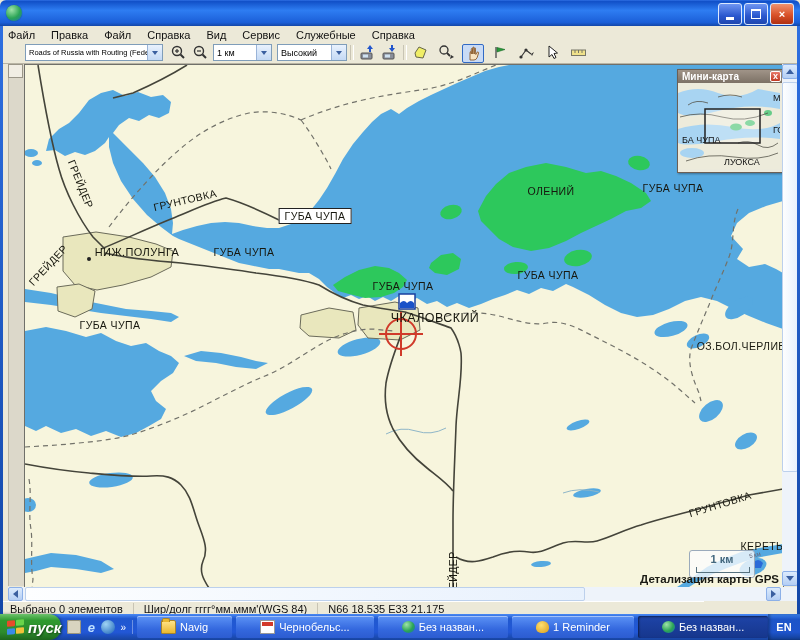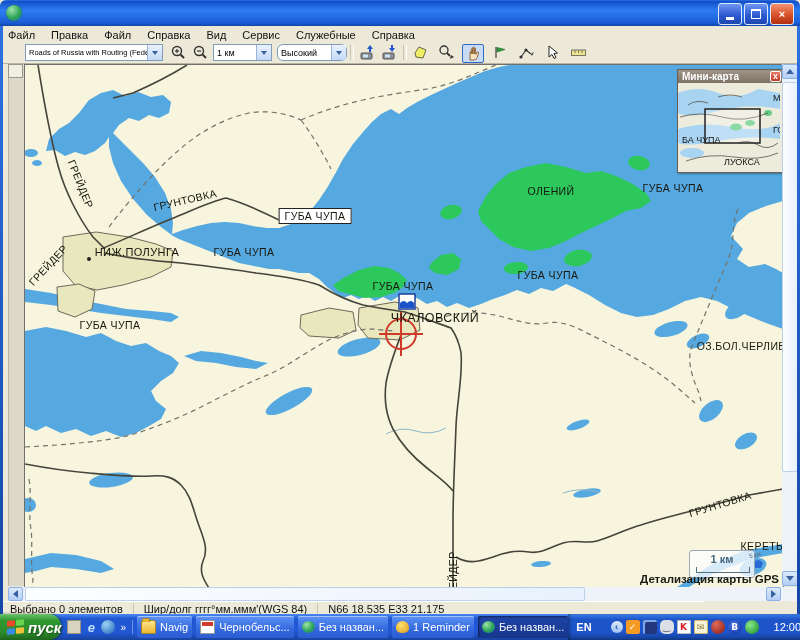--- a/index.html
+++ b/index.html
@@ -74,21 +74,21 @@
     display:flex;align-items:center;color:#fff;font-weight:bold;font-style:italic;font-size:15px;
     text-shadow:1px 1px 2px #144614;box-shadow:1px 0 3px rgba(0,0,0,.4);}
   #winflag{width:17px;height:15px;margin:0 4px 0 7px;display:grid;grid-template-columns:8px 8px;grid-gap:1px;transform:skewY(-6deg);}
   #winflag i{display:block;height:6px;border-radius:1px;}
   .ql{display:flex;align-items:center;gap:3px;margin-left:6px;padding-right:6px;border-right:1px solid rgba(255,255,255,.35);}
   .ql-ic{width:14px;height:14px;border-radius:2px;display:inline-flex;align-items:center;justify-content:center;font-size:10px;font-weight:bold;}
   .show-desktop-icon{background:#d8d4c0;color:#446;box-shadow:inset 0 0 0 1px #98947e;}
   .internet-explorer-icon{background:transparent;color:#bfe0ff;font-style:italic;font-size:13px;}
   .app-icon{background:radial-gradient(circle at 35% 30%,#9fd4f4,#1a62b8);border-radius:50%;}
   .ql-more{color:#fff;font-size:10px;margin-left:2px;}
-  .taskbtn{height:22px;margin-left:4px;border-radius:2px;display:flex;align-items:center;gap:4px;padding:0 4px;
+  .taskbtn{height:22px;margin-left:4px;border-radius:2px;display:flex;align-items:center;gap:4px;padding:0 24px;
     background:linear-gradient(180deg,#5c93f6,#3468de 60%,#2c5cd0);box-shadow:inset 0 1px 0 rgba(255,255,255,.45);
     color:#fff;font-size:11px;white-space:nowrap;overflow:hidden;}
   .taskbtn.active{background:linear-gradient(180deg,#1e44a8,#16368c);box-shadow:inset 1px 1px 2px rgba(0,0,0,.5);}
   .task-ic{width:13px;height:12px;flex:0 0 auto;display:inline-flex;align-items:center;justify-content:center;font-size:8px;}
   .folder-icon{background:linear-gradient(180deg,#ffe48a,#eab82f);border:1px solid #a8842a;border-radius:1px 2px 1px 1px;position:relative;}
   .folder-icon:before{content:"";position:absolute;left:0;top:-3px;width:6px;height:3px;background:#eab82f;border:1px solid #a8842a;border-bottom:none;border-radius:2px 2px 0 0;}
   .document-icon{background:#fff;border:1px solid #999;position:relative;}
   .document-icon:before{content:"";position:absolute;left:1px;top:1px;right:1px;height:4px;background:#d23a2a;}
   .mapsource-icon{background:radial-gradient(circle at 35% 30%,#9fe3a8,#2aa455 55%,#1b6fb8);border-radius:50%;}
   .bell-icon{background:radial-gradient(circle at 40% 35%,#ffe070,#d89a1a);border-radius:50% 50% 40% 40%;}
@@ -158,21 +158,21 @@
       <svg width="17" height="17">
           <circle cx="7" cy="7" r="4.5" fill="none" stroke="#333" stroke-width="1.4"></circle>
           <line x1="10.5" y1="10.5" x2="14" y2="14" stroke="#333" stroke-width="2"></line>
           <line x1="5" y1="7" x2="9" y2="7" stroke="#333" stroke-width="1.2"></line>
         </svg>
     </div>
     <div class="combo" style="left:213px;width:57px;">
       <span class="ctext" style="font-size:9px;">1 км</span>
         <span class="carrow"></span>
     </div>
-    <div class="combo" style="left:277px;width:68px;border-radius:6px;">
+    <div class="combo" style="left:277px;width:68px;">
       <span class="ctext" style="font-size:9px;">Высокий</span>
         <span class="carrow"></span>
     </div>
     <div class="tsep" style="left:350px;"></div>
     <div class="tool" style="left:356px;">
       <svg width="17" height="17">
           <rect x="3" y="9" width="11" height="6" rx="1" fill="#8a8f9a" stroke="#555"></rect>
           <rect x="5" y="10.5" width="5" height="3" fill="#cfe2f0"></rect>
           <path d="M12,1 L15,5 L13,5 L13,8 L11,8 L11,5 L9,5 Z" fill="#2255cc"></path>
         </svg>

